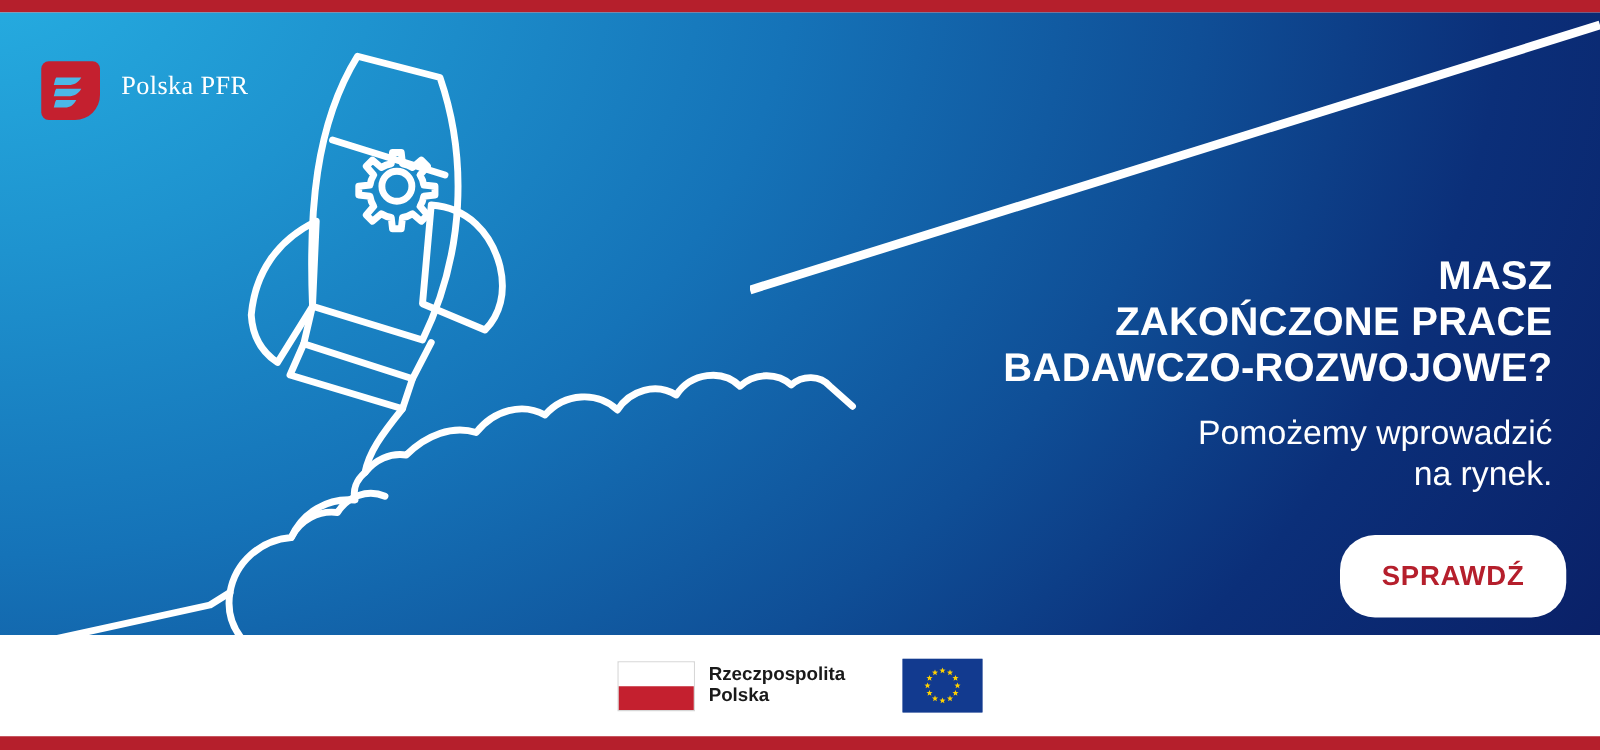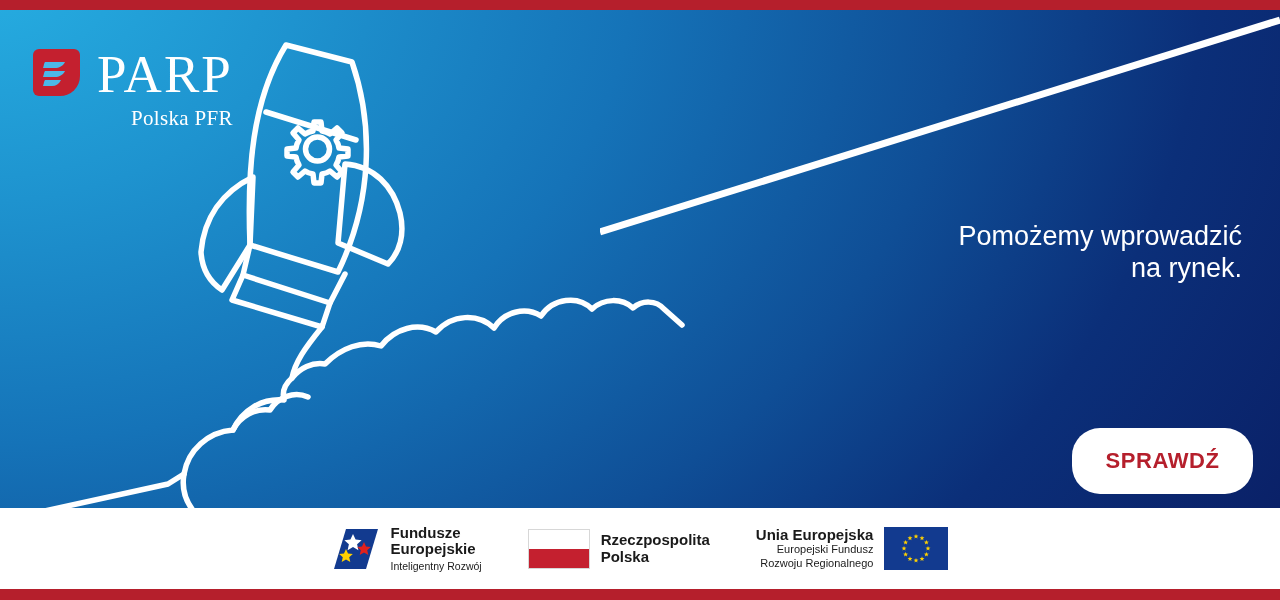--- a/index.html
+++ b/index.html
@@ -155,69 +155,55 @@
       <div id="parp-mark">
         <svg width="47" height="47" viewBox="0 0 47 47">
           <g fill="#4cb8e8">
             <path d="M12 13 h20 c-2 4 -6 6 -10 6 h-12 c1 -3 1 -5 2 -6 Z"></path>
             <path d="M12 22 h20 c-2 4 -6 6 -10 6 h-12 c1 -3 1 -5 2 -6 Z"></path>
             <path d="M12 31 h16 c-2 4 -5 6 -9 6 h-9 c1 -3 1 -5 2 -6 Z"></path>
           </g>
         </svg>
       </div>
       <div id="parp-words">
-        <span id="parp-title">PARP</span>
         <span id="parp-sub">Polska PFR</span>
       </div>
     </div>
 
     <div id="copy">
+      <div id="headline">
+        <span class="hl">MASZ</span>
+        <span class="hl">ZAKOŃCZONE PRACE</span>
+        <span class="hl">BADAWCZO-ROZWOJOWE?</span>
+      </div>
       <div id="subcopy">
         <span class="sl">Pomożemy wprowadzić</span>
         <span class="sl">na rynek.</span>
       </div>
     </div>
 
     <button id="cta">SPRAWDŹ</button>
 
   </div>
 
   <div id="footer">
 
-    <div class="fblock">
-      <svg width="48" height="48" viewBox="0 0 48 48">
-        <polygon points="14,4 46,4 34,44 2,44" fill="#123a8f"></polygon>
-        <polygon points="21,9 23.6,14.6 29.6,15.2 25.1,19.3 26.4,25.2 21,22.1 15.6,25.2 16.9,19.3 12.4,15.2 18.4,14.6" fill="#ffffff"></polygon>
-        <polygon points="32,17 34,21.5 38.8,22 35.2,25.3 36.3,30 32,27.5 27.7,30 28.8,25.3 25.2,22 30,21.5" fill="#e2211c"></polygon>
-        <polygon points="14,24 16,28.5 20.8,29 17.2,32.3 18.3,37 14,34.5 9.7,37 10.8,32.3 7.2,29 12,28.5" fill="#ffd100"></polygon>
-      </svg>
-      <div class="fb-text">
-        <span class="fb-l1">Fundusze</span>
-        <span class="fb-l2">Europejskie</span>
-        <span class="fb-l3">Inteligentny Rozwój</span>
-      </div>
-    </div>
 
     <div class="fblock">
       <div id="pl-flag">
         <div class="pw"></div>
           <div class="pr"></div>
       </div>
       <div class="fb-text">
         <span class="fb-l1">Rzeczpospolita</span>
         <span class="fb-l2">Polska</span>
       </div>
     </div>
 
     <div class="fblock">
-      <div class="fb-text eu-text">
-        <span class="eu-l1">Unia Europejska</span>
-        <span class="eu-l2">Europejski Fundusz</span>
-        <span class="eu-l3">Rozwoju Regionalnego</span>
-      </div>
       <svg id="eu-flag" viewBox="0 0 64 43">
         <rect x="0" y="0" width="64" height="43" fill="#123a8f"></rect>
         <g fill="#ffd100" id="eu-stars">
             <polygon points="32.00,6.90 32.64,8.62 34.47,8.70 33.04,9.84 33.53,11.60 32.00,10.59 30.47,11.60 30.96,9.84 29.53,8.70 31.36,8.62"></polygon>
             <polygon points="38.00,8.51 38.64,10.22 40.47,10.30 39.04,11.45 39.53,13.21 38.00,12.20 36.47,13.21 36.96,11.45 35.53,10.30 37.36,10.22"></polygon>
             <polygon points="42.39,12.90 43.03,14.62 44.87,14.70 43.43,15.84 43.92,17.60 42.39,16.59 40.86,17.60 41.35,15.84 39.92,14.70 41.75,14.62"></polygon>
             <polygon points="44.00,18.90 44.64,20.62 46.47,20.70 45.04,21.84 45.53,23.60 44.00,22.59 42.47,23.60 42.96,21.84 41.53,20.70 43.36,20.62"></polygon>
             <polygon points="42.39,24.90 43.03,26.62 44.87,26.70 43.43,27.84 43.92,29.60 42.39,28.59 40.86,29.60 41.35,27.84 39.92,26.70 41.75,26.62"></polygon>
             <polygon points="38.00,29.29 38.64,31.01 40.47,31.09 39.04,32.23 39.53,34.00 38.00,32.98 36.47,34.00 36.96,32.23 35.53,31.09 37.36,31.01"></polygon>
             <polygon points="32.00,30.90 32.64,32.62 34.47,32.70 33.04,33.84 33.53,35.60 32.00,34.59 30.47,35.60 30.96,33.84 29.53,32.70 31.36,32.62"></polygon>

